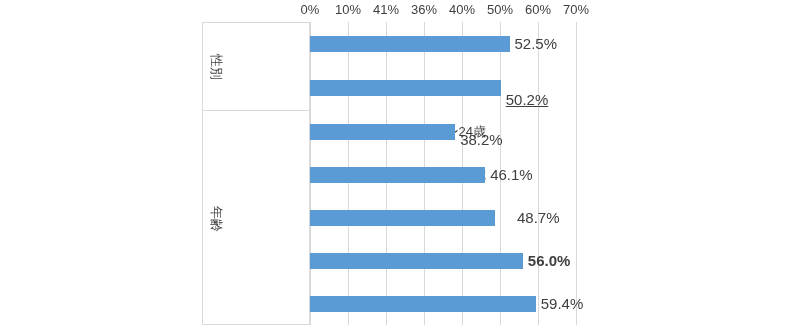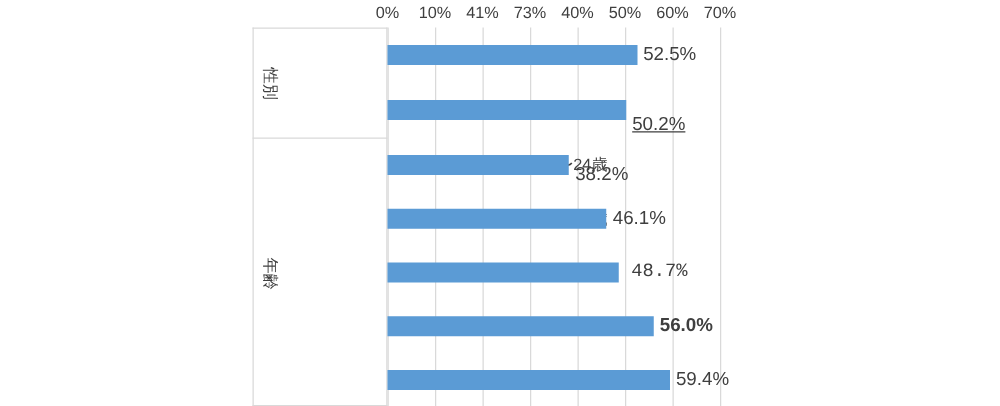--- a/index.html
+++ b/index.html
@@ -125,21 +125,21 @@
 </style>
 </head>
 <body>
 
 <div id="chart-root">
 
   <div id="x-axis-labels">
       <div class="tick-label" style="left: 310px;">0%</div>
       <div class="tick-label" style="left: 348px;">10%</div>
       <div class="tick-label" style="left: 386px;">41%</div>
-      <div class="tick-label" style="left: 424px;">73%</div>
+      <div class="tick-label" style="left: 424px;">36%</div>
       <div class="tick-label" style="left: 462px;">40%</div>
       <div class="tick-label" style="left: 500px;">50%</div>
       <div class="tick-label" style="left: 538px;">60%</div>
       <div class="tick-label" style="left: 576px;">70%</div>
     </div>
 
   <div id="plot-area">
       <div class="gridline" style="left: 0px;"></div>
       <div class="gridline" style="left: 38px;"></div>
       <div class="gridline" style="left: 76px;"></div>
@@ -168,20 +168,20 @@
   <div id="bars-layer">
       <div class="bar" style="left: 310px; top: 44px; width: 199.5px; background: rgb(91, 155, 213);"></div>
       <div class="value-label" style="left: 514.5px; top: 44px;">52.5%</div>
       <div class="bar" style="left: 310px; top: 88px; width: 190.76px; background: rgb(91, 155, 213);"></div>
       <div class="value-label" style="left: 505.76px; top: 100px; text-decoration: underline;">50.2%</div>
       <div class="bar" style="left: 310px; top: 132px; width: 145.16px; background: rgb(91, 155, 213);"></div>
       <div class="value-label" style="left: 460.16px; top: 140px;">38.2%</div>
       <div class="bar" style="left: 310px; top: 175px; width: 175.18px; background: rgb(91, 155, 213);"></div>
       <div class="value-label" style="left: 490.18px; top: 175px;">46.1%</div>
       <div class="bar" style="left: 310px; top: 218px; width: 185.06px; background: rgb(91, 155, 213);"></div>
-      <div class="value-label" style="left: 505px; top: 218px; font-family: Liberation Mono, monospace;">48.7%</div>
+      <div class="value-label" style="left: 517px; top: 218px;">48.7%</div>
       <div class="bar" style="left: 310px; top: 261px; width: 212.8px; background: rgb(91, 155, 213);"></div>
       <div class="value-label" style="left: 527.8px; top: 261px; font-weight: bold;">56.0%</div>
       <div class="bar" style="left: 310px; top: 304px; width: 225.72px; background: rgb(91, 155, 213);"></div>
       <div class="value-label" style="left: 540.72px; top: 304px;">59.4%</div>
     </div>
 
 </div>
 
 </body></html>

